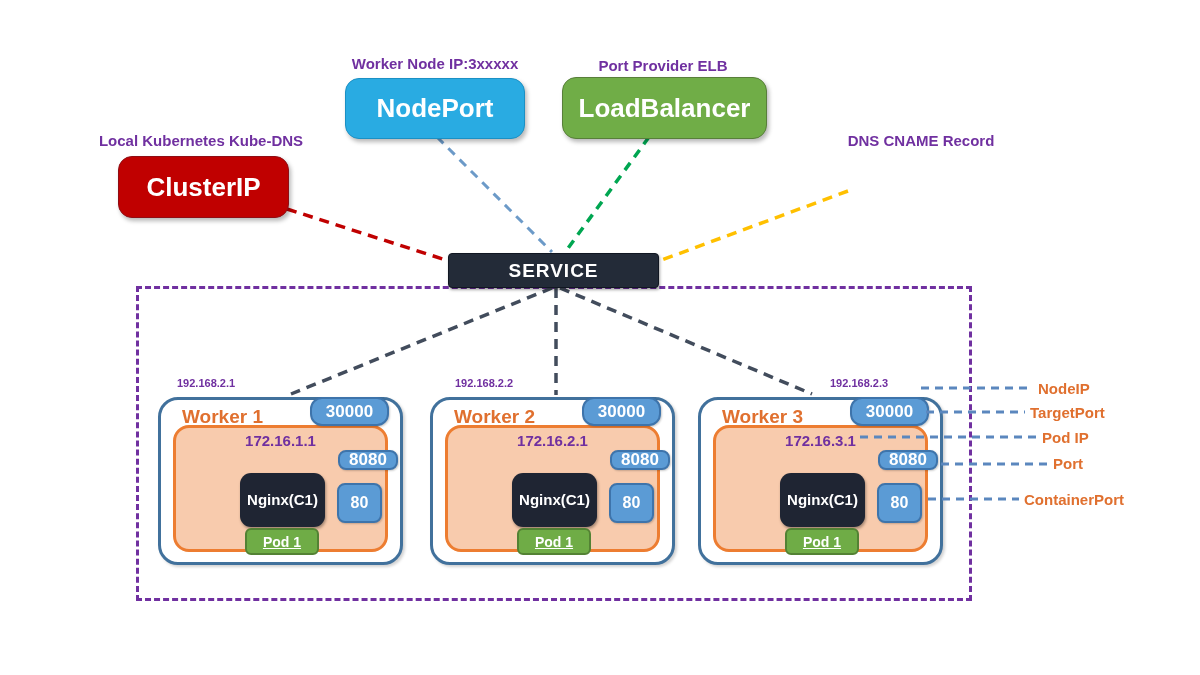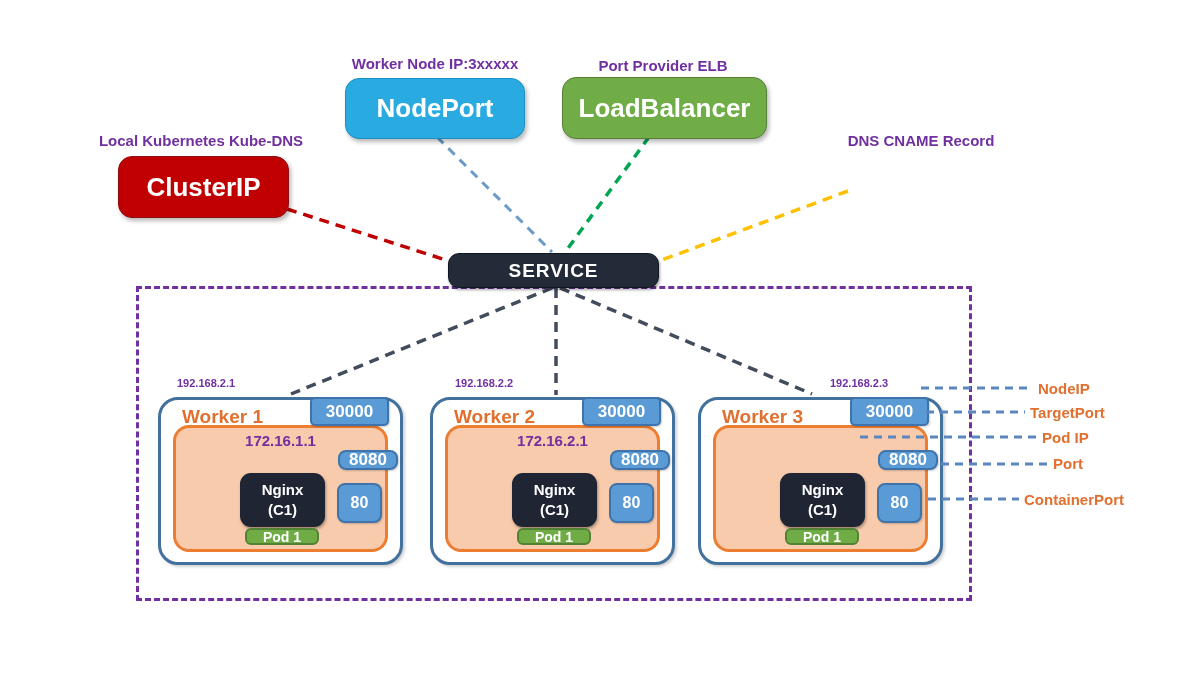--- a/index.html
+++ b/index.html
@@ -25,21 +25,21 @@
     box-shadow:2px 3px 4px rgba(0,0,0,.28);
   }
   #box-clusterip    { left:118px; top:156px; width:169px; height:60px; background:#C00000; border:1px solid #8f0d14; }
   #box-nodeport     { left:345px; top:78px;  width:178px; height:59px; background:#29ABE2; border:1px solid #1b90c4; }
   #box-loadbalancer { left:562px; top:77px;  width:203px; height:60px; background:#70AD47; border:1px solid #587f3a; }
   #box-externalname { left:833px; top:155px; width:178px; height:58px; background:#FFC000; border:1px solid #c79102; color:#1a1a1a; font-size:25px; }
 
   
   #service-box {
     position:absolute; left:448px; top:253px; width:209px; height:33px;
-    background:#232B38; border:1px solid #111722; border-radius:11px;
+    background:#232B38; border:1px solid #111722; border-radius:4px;
     display:flex; align-items:center; justify-content:center;
     color:#ffffff; font-size:19px; letter-spacing:1px; z-index:7;
     box-shadow:1px 2px 3px rgba(0,0,0,.35);
   }
 
   
   #cluster-boundary {
     position:absolute; left:136px; top:286px; width:836px; height:315px;
     border:3px dashed #7030A0; box-sizing:border-box; z-index:1;
   }
@@ -55,41 +55,41 @@
   }
   #worker-1 { left:158px; } #worker-2 { left:430px; } #worker-3 { left:698px; }
 
   .worker-name { position:absolute; left:21px; top:6px; font-size:19px; color:#E0702F; white-space:nowrap; }
 
   .badge {
     background:#5B9BD5; border:2px solid #3E74AB; color:#ffffff;
     display:flex; align-items:center; justify-content:center;
     box-sizing:border-box; box-shadow:1px 1px 2px rgba(0,0,0,.2);
   }
-  .nodeport-badge { position:absolute; left:149px; top:-3px; width:79px; height:29px; font-size:17px; border-radius:5px; z-index:3; }
+  .nodeport-badge { position:absolute; left:149px; top:-3px; width:79px; height:29px; font-size:17px; border-radius:12px; z-index:3; }
 
   .podnet {
     position:absolute; left:12px; top:25px; width:215px; height:127px;
     background:#F8CBAD; border:3px solid #ED7D31; border-radius:16px; box-sizing:border-box;
   }
   .pod-ip { position:absolute; left:0; right:0; top:4px; text-align:center; font-size:15px; color:#7030A0; }
   .port-badge  { position:absolute; right:-13px; top:22px; width:60px; height:20px; font-size:17px; border-radius:8px; z-index:3; }
   .cport-badge { position:absolute; right:3px;  top:55px; width:45px; height:40px; font-size:16px; border-radius:8px; z-index:3; }
 
   .container-box {
     position:absolute; left:64px; top:45px; width:85px; height:54px;
     background:#1F2533; border-radius:11px; color:#ffffff; font-size:15px;
-    display:flex; flex-direction:column; align-items:center; justify-content:center;
+    display:flex; flex-direction:row; align-items:center; justify-content:center;
     line-height:1.35; box-shadow:1px 2px 3px rgba(0,0,0,.35); z-index:2;
   }
   .pod-badge {
-    position:absolute; left:69px; top:100px; width:74px; height:17px;
+    position:absolute; left:69px; top:100px; width:74px; height:27px;
     background:#6FAC46; border:2px solid #538234; border-radius:6px;
     color:#ffffff; font-size:14px; display:flex; align-items:center; justify-content:center;
-    box-sizing:border-box; z-index:4;
+    box-sizing:border-box; z-index:4;text-decoration:underline;
   }
 
   
   .node-ip-label { position:absolute; font-size:11px; color:#7030A0; white-space:nowrap; z-index:6; }
   #nodeip-1 { left:177px; top:377px; }
   #nodeip-2 { left:455px; top:377px; }
   #nodeip-3 { left:830px; top:377px; }
 
   
   .legend-label { position:absolute; font-size:15px; color:#E0702F; white-space:nowrap; z-index:6; }
@@ -166,20 +166,21 @@
         <span>(C1)</span>
       </div>
       <div class="pod-badge">Pod 1</div>
     </div>
   </div>
 
   <div class="worker" id="worker-3">
     <div class="worker-name">Worker 3</div>
     <div class="badge nodeport-badge">30000</div>
     <div class="podnet">
+      <div class="pod-ip">172.16.3.1</div>
       <div class="badge port-badge">8080</div>
       <div class="badge cport-badge">80</div>
       <div class="container-box">
         <span>Nginx</span>
         <span>(C1)</span>
       </div>
       <div class="pod-badge">Pod 1</div>
     </div>
   </div>
 

